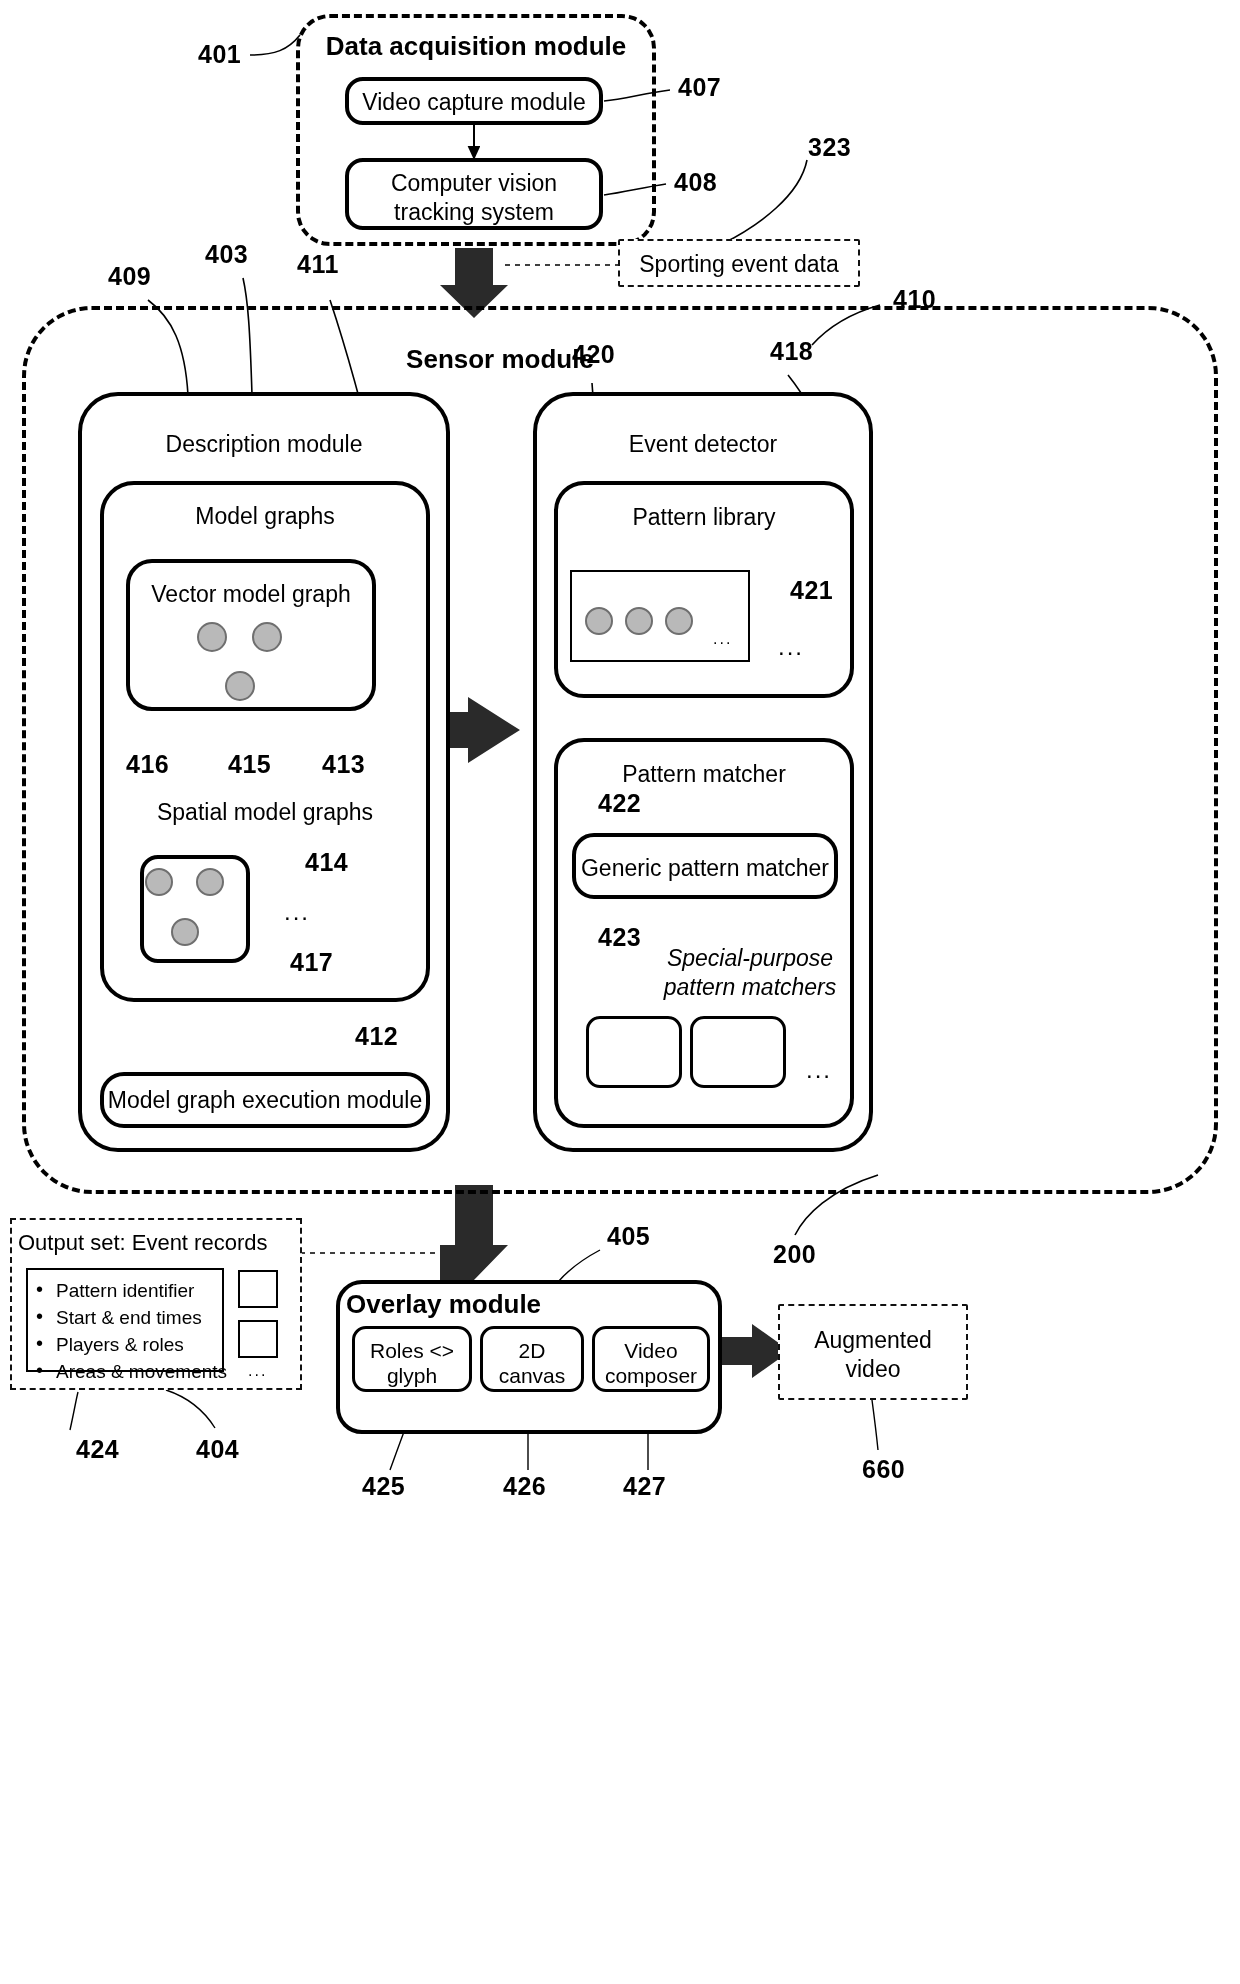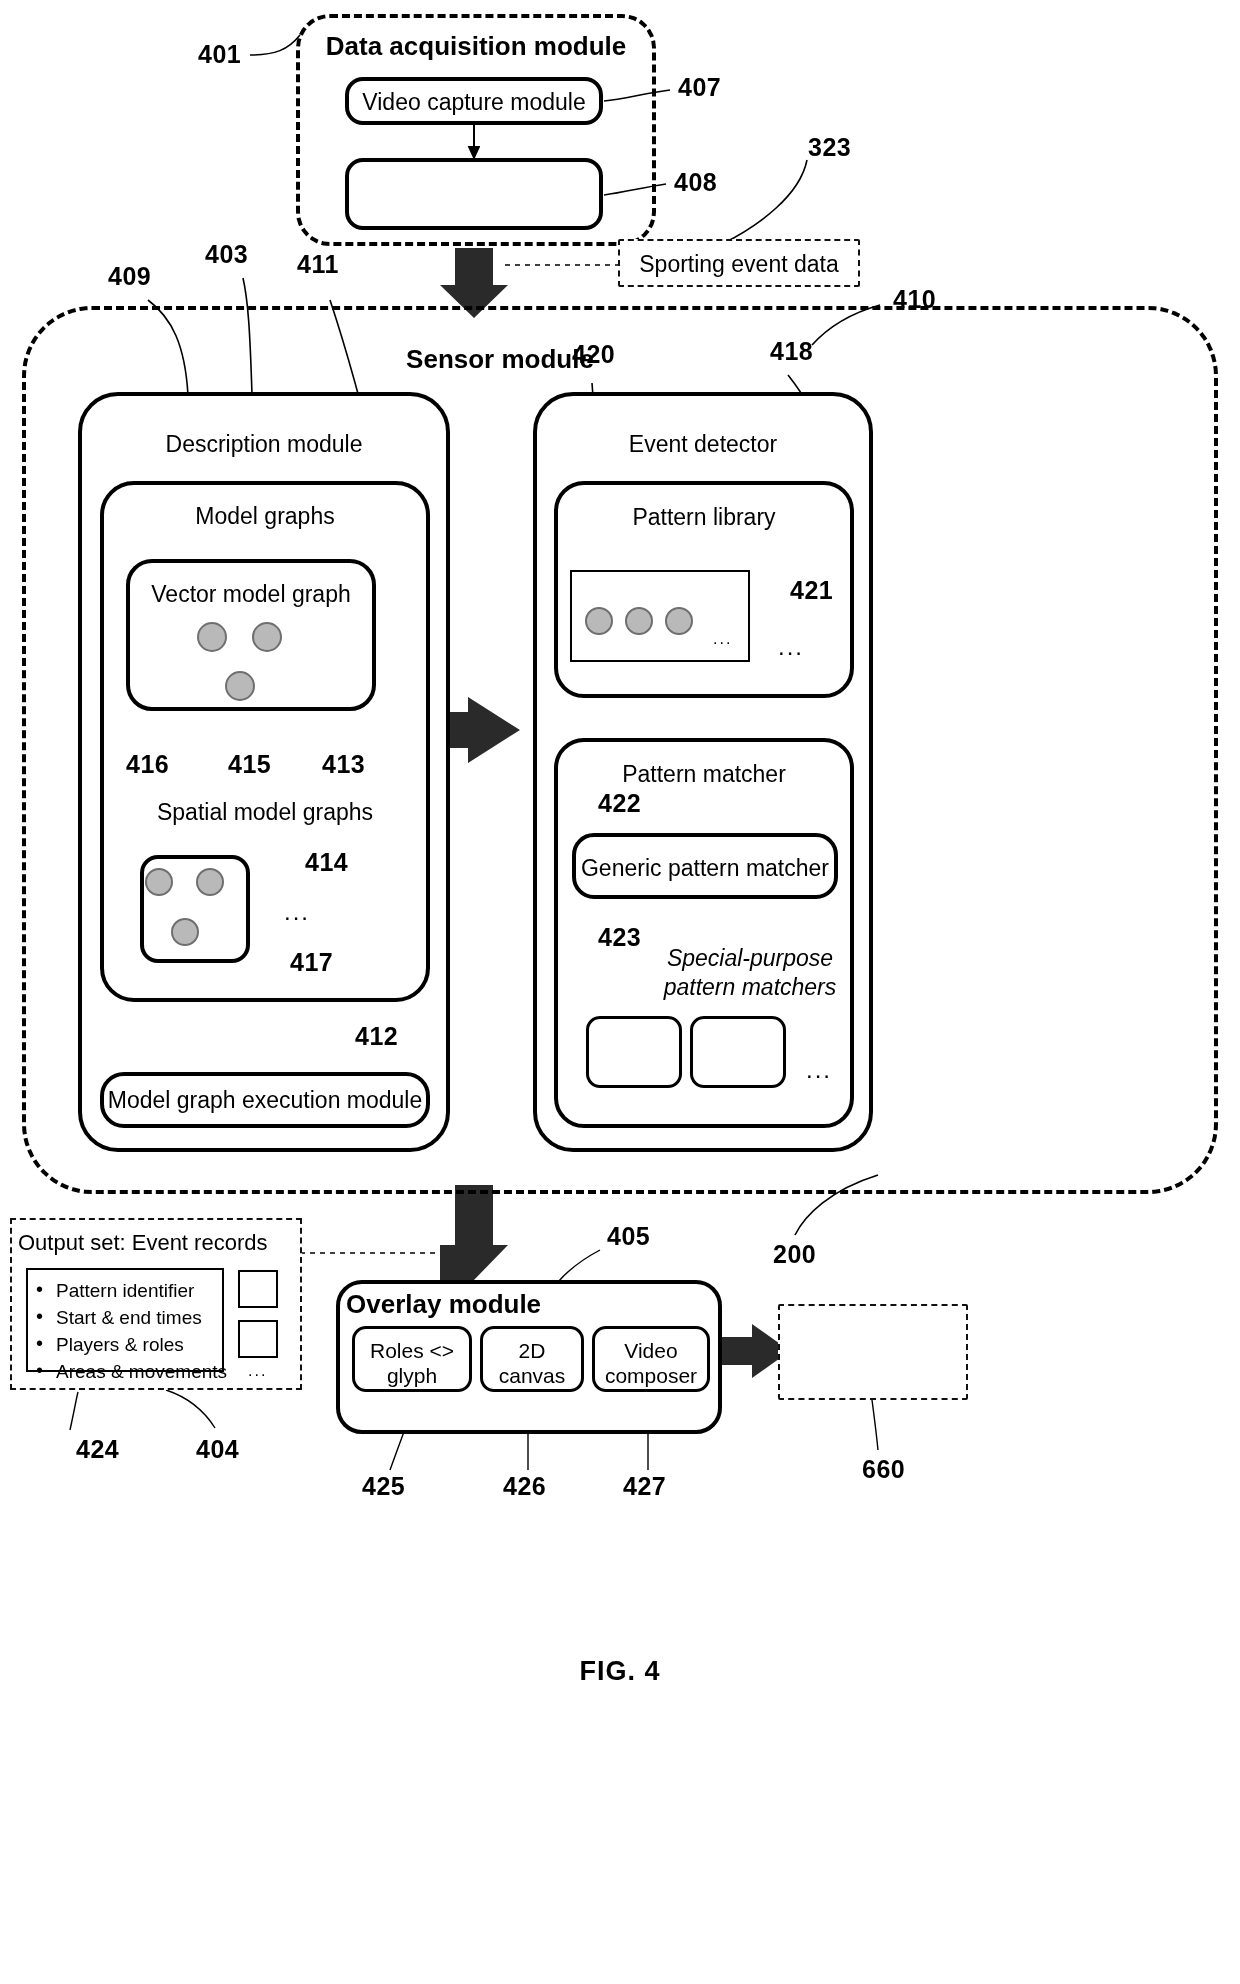--- a/index.html
+++ b/index.html
@@ -209,20 +209,22 @@
 
   <div class="dashed-box" style="left:296px; top:14px; width:360px; height:232px;"></div>
   <div class="label big" style="left:316px; top:32px; width:320px;">Data acquisition module</div>
   <div class="refnum" style="left:198px; top:40px;">401</div>
 
   <div class="solid-box" style="left:345px; top:77px; width:258px; height:48px;"></div>
   <div class="label" style="left:345px; top:88px; width:258px;">Video capture module</div>
   <div class="refnum" style="left:678px; top:73px;">407</div>
 
   <div class="solid-box" style="left:345px; top:158px; width:258px; height:72px;"></div>
+  <div class="label" style="left:345px; top:169px; width:258px;">Computer vision
+tracking system</div>
   <div class="refnum" style="left:674px; top:168px;">408</div>
 
   <div class="dotted-box" style="left:618px; top:239px; width:242px; height:48px;"></div>
   <div class="label" style="left:618px; top:250px; width:242px;">Sporting event data</div>
   <div class="refnum" style="left:808px; top:133px;">323</div>
 
   <div class="dashed-box" style="left:22px; top:306px; width:1196px; height:888px; border-radius:70px;"></div>
   <div class="label big" style="left:380px; top:345px; width:240px;">Sensor module</div>
   <div class="refnum" style="left:108px; top:262px;">409</div>
   <div class="refnum" style="left:205px; top:240px;">403</div>
@@ -317,17 +319,18 @@
   <div class="label" style="left:480px; top:1338px; width:104px; font-size:21px; line-height:25px;">2D
 canvas</div>
   <div class="refnum" style="left:503px; top:1472px;">426</div>
 
   <div class="solid-box thin" style="left:592px; top:1326px; width:118px; height:66px; border-radius:14px;"></div>
   <div class="label" style="left:592px; top:1338px; width:118px; font-size:21px; line-height:25px;">Video
 composer</div>
   <div class="refnum" style="left:623px; top:1472px;">427</div>
 
   <div class="dotted-box" style="left:778px; top:1304px; width:190px; height:96px;"></div>
+  <div class="label" style="left:778px; top:1326px; width:190px;">Augmented
+video</div>
   <div class="refnum" style="left:862px; top:1455px;">660</div>
 
-  <div class="figcaption" style="left:0; top:1656px; width:1240px; text-align:center;">FIG. 4</div>
 
 </div>
 
 </body></html>

